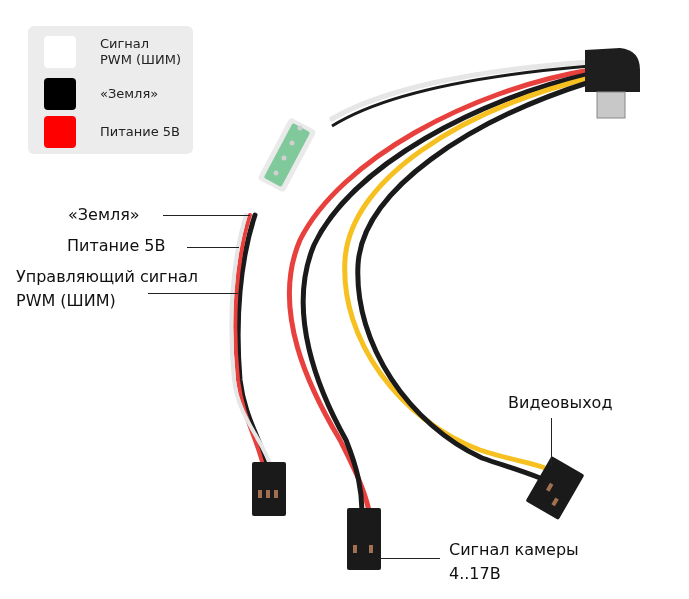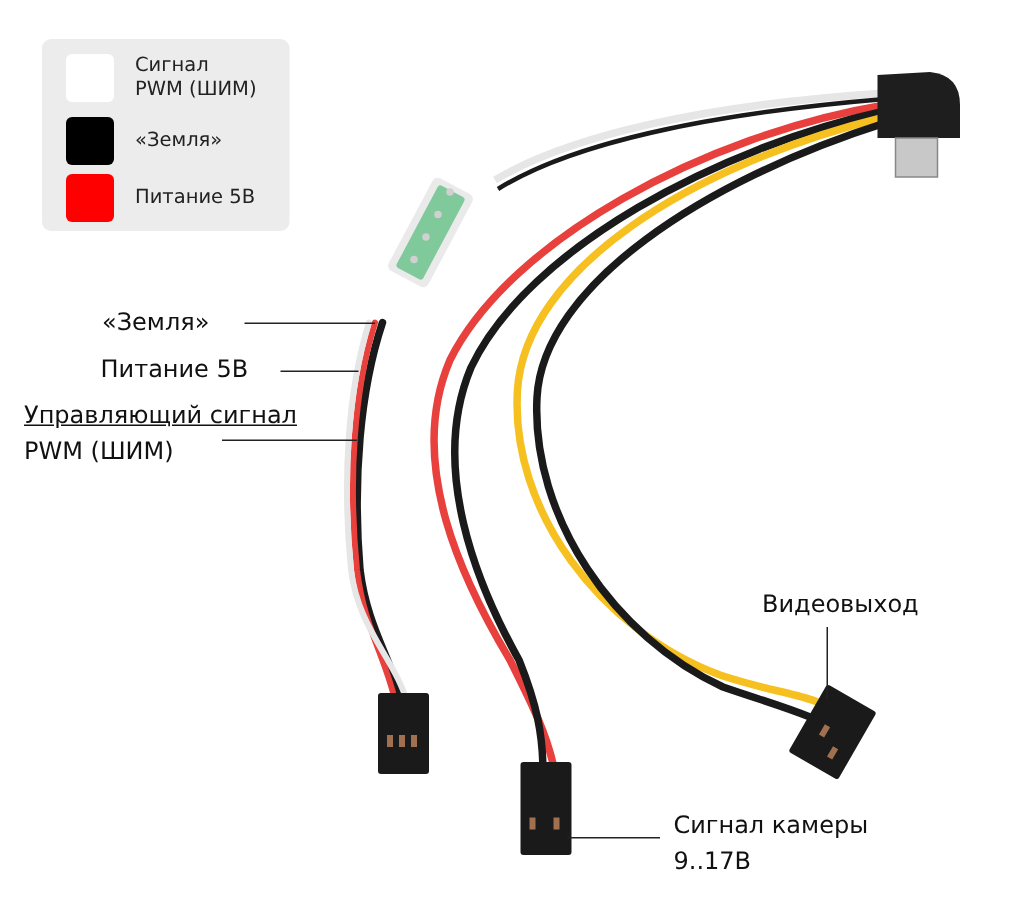--- a/index.html
+++ b/index.html
@@ -2,21 +2,21 @@
 <html><head>
 <meta charset="utf-8">
 <style>
   html, body { margin:0; padding:0; background:#ffffff; }
   body { width:689px; height:599px; position:relative; overflow:hidden;
          font-family:"DejaVu Sans", sans-serif; color:#111; }
   .legend { position:absolute; left:28px; top:26px; width:165px; height:128px;
             background:#ececec; border-radius:6px; }
   .legend-item { position:absolute; left:16px; display:flex; align-items:center; }
   .swatch { width:32px; height:32px; border-radius:4px; flex:none; }
-  .legend-label { margin-left:14px; font-size:13px; line-height:16px; color:#222; }
+  .legend-label { margin-left:24px; font-size:13px; line-height:16px; color:#222; }
   .label { position:absolute; font-size:16px; line-height:19px; color:#111; white-space:nowrap; }
   .leader { position:absolute; height:1px; background:#222; }
   .vleader { position:absolute; width:1px; background:#222; }
   svg.diagram { position:absolute; left:0; top:0; }
 </style>
 </head>
 <body>
 
 <svg class="diagram" width="689" height="599" viewBox="0 0 689 599">
 
@@ -90,22 +90,22 @@
     <div class="legend-label">Питание 5В</div>
   </div>
 </div>
 
 <div class="label" style="left:68px; top:205px;">«Земля»</div>
 <div class="leader" style="left:163px; top:215px; width:87px;"></div>
 
 <div class="label" style="left:67px; top:236px;">Питание 5В</div>
 <div class="leader" style="left:187px; top:247px; width:52px;"></div>
 
-<div class="label" style="left:16px; top:267px;text-decoration:underline;">Управляющий сигнал</div>
+<div class="label" style="left:16px; top:267px;">Управляющий сигнал</div>
 <div class="label" style="left:16px; top:291px;">PWM (ШИМ)</div>
 <div class="leader" style="left:148px; top:293px; width:90px;"></div>
 
 <div class="label" style="left:508px; top:393px;">Видеовыход</div>
 <div class="vleader" style="left:551px; top:418px; height:48px;"></div>
 
 <div class="label" style="left:449px; top:540px;">Сигнал камеры</div>
-<div class="label" style="left:449px; top:564px;">9..17В</div>
+<div class="label" style="left:449px; top:564px;">4..17В</div>
 <div class="leader" style="left:378px; top:558px; width:62px;"></div>
 
 </body></html>

